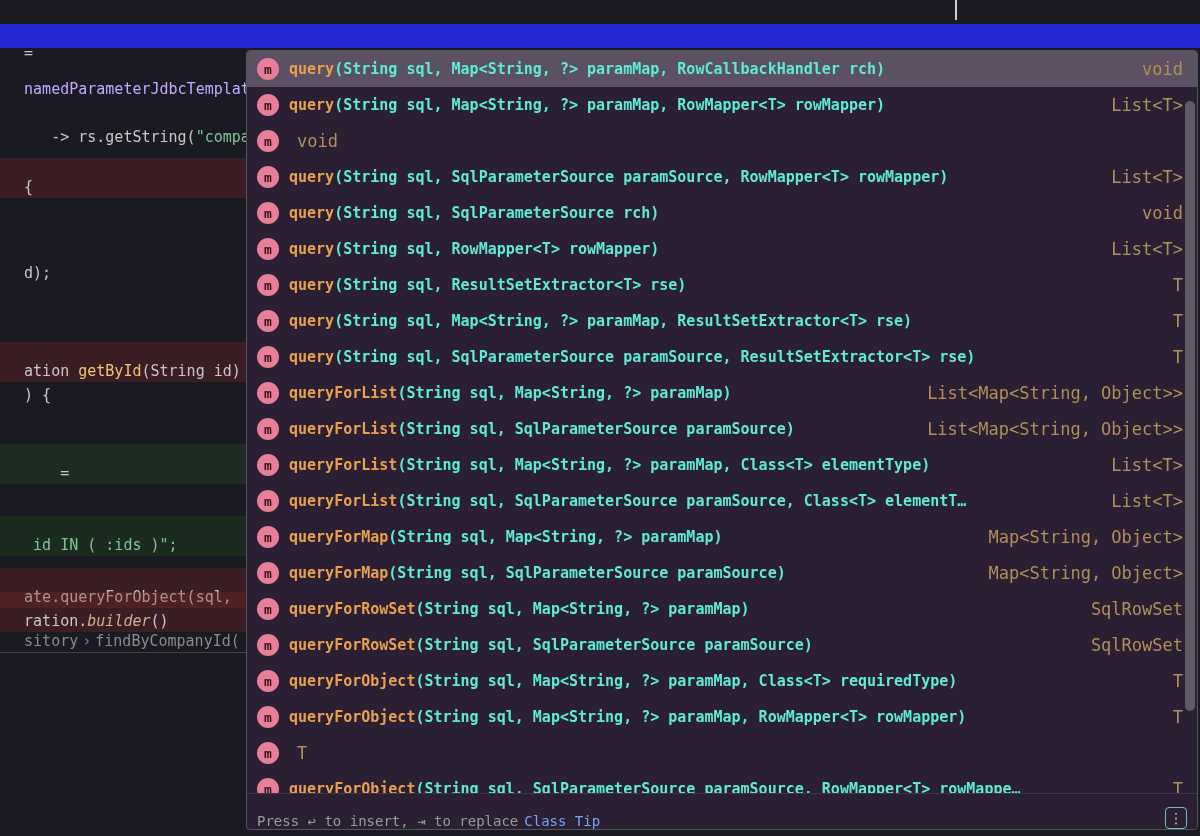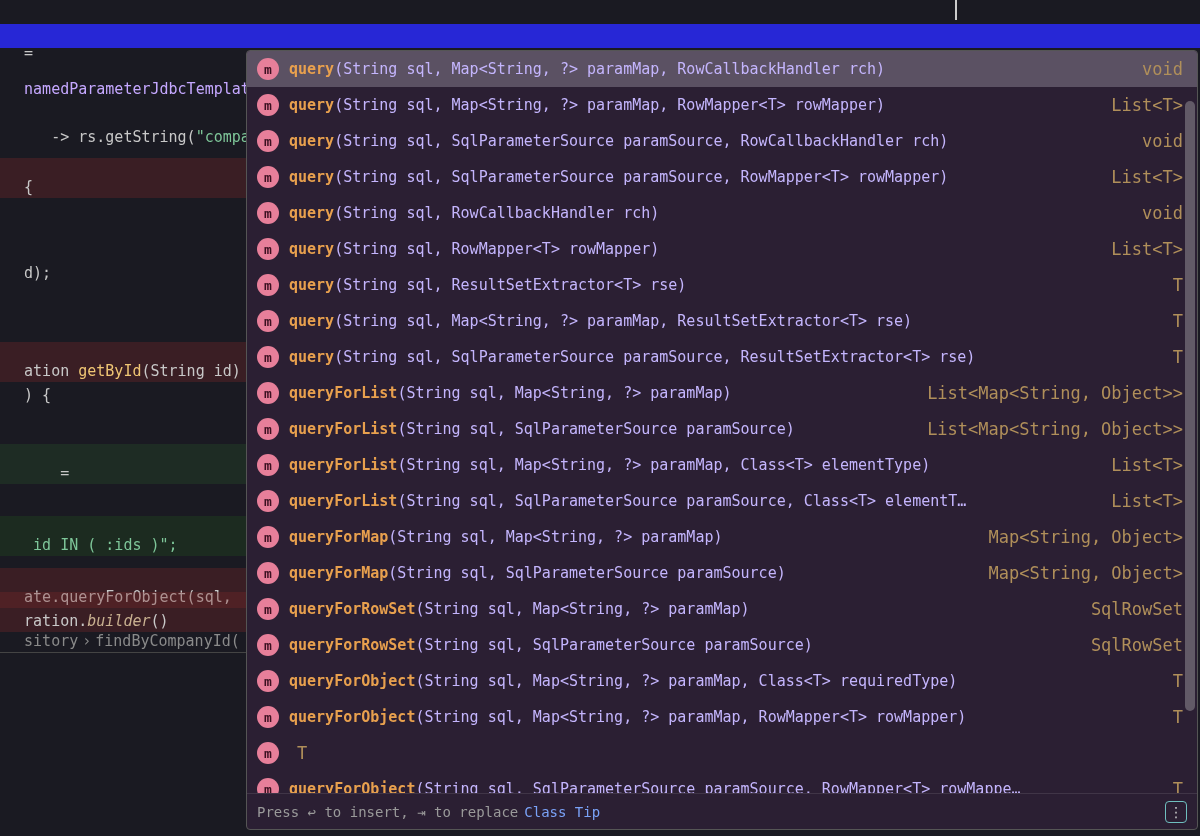--- a/index.html
+++ b/index.html
@@ -80,27 +80,27 @@
     flex-shrink: 0;
   }
   .sig {
     flex: 1;
     overflow: hidden;
     text-overflow: ellipsis;
     font-family: 'Menlo','Consolas',monospace;
     font-size: 15px;
   }
   .name-strong { color: #e8a04e; font-weight: bold; }
-  .params { color: #c4b5fd; }
+  .params { color: #5eead4; font-weight: bold; }
   .ret { color: #b08f5a; font-size: 17px; flex-shrink:0; margin-left: 8px; }
   .popup-footer {
     height: 36px;
     border-top: 1px solid rgba(255,255,255,0.1);
     display: flex;
-    align-items: center;
+    align-items: flex-end;
     padding: 0 10px;
     gap: 6px;
     font-size: 14px;
   }
   .footer-text { color: #9a9a9a; }
   .footer-link { color: #7aa2f7; cursor: pointer; }
   .kebab {
     margin-left: auto;
     width: 22px; height: 22px;
     border: 1px solid #6fbfbf;
@@ -172,31 +172,30 @@
         <div class="sig"><span class="name-strong">query</span><span class="name-strong"></span><span class="params">(String sql, Map&lt;String, ?&gt; paramMap, RowCallbackHandler rch)</span></div>
         <div class="ret">void</div>
       </div>
       <div class="popup-row">
         <div class="icon-m">m</div>
         <div class="sig"><span class="name-strong">query</span><span class="name-strong"></span><span class="params">(String sql, Map&lt;String, ?&gt; paramMap, RowMapper&lt;T&gt; rowMapper)</span></div>
         <div class="ret">List&lt;T&gt;</div>
       </div>
       <div class="popup-row">
         <div class="icon-m">m</div>
-        <div class="sig"><span class="name-strong">query</span><span class="name-strong"></span><span class="params">(String sql, SqlParameterSource paramSource, RowCallbackHandler rch)</span></div>
         <div class="ret">void</div>
       </div>
       <div class="popup-row">
         <div class="icon-m">m</div>
         <div class="sig"><span class="name-strong">query</span><span class="name-strong"></span><span class="params">(String sql, SqlParameterSource paramSource, RowMapper&lt;T&gt; rowMapper)</span></div>
         <div class="ret">List&lt;T&gt;</div>
       </div>
       <div class="popup-row">
         <div class="icon-m">m</div>
-        <div class="sig"><span class="name-strong">query</span><span class="name-strong"></span><span class="params">(String sql, RowCallbackHandler rch)</span></div>
+        <div class="sig"><span class="name-strong">query</span><span class="name-strong"></span><span class="params">(String sql, SqlParameterSource rch)</span></div>
         <div class="ret">void</div>
       </div>
       <div class="popup-row">
         <div class="icon-m">m</div>
         <div class="sig"><span class="name-strong">query</span><span class="name-strong"></span><span class="params">(String sql, RowMapper&lt;T&gt; rowMapper)</span></div>
         <div class="ret">List&lt;T&gt;</div>
       </div>
       <div class="popup-row">
         <div class="icon-m">m</div>
         <div class="sig"><span class="name-strong">query</span><span class="name-strong"></span><span class="params">(String sql, ResultSetExtractor&lt;T&gt; rse)</span></div>

